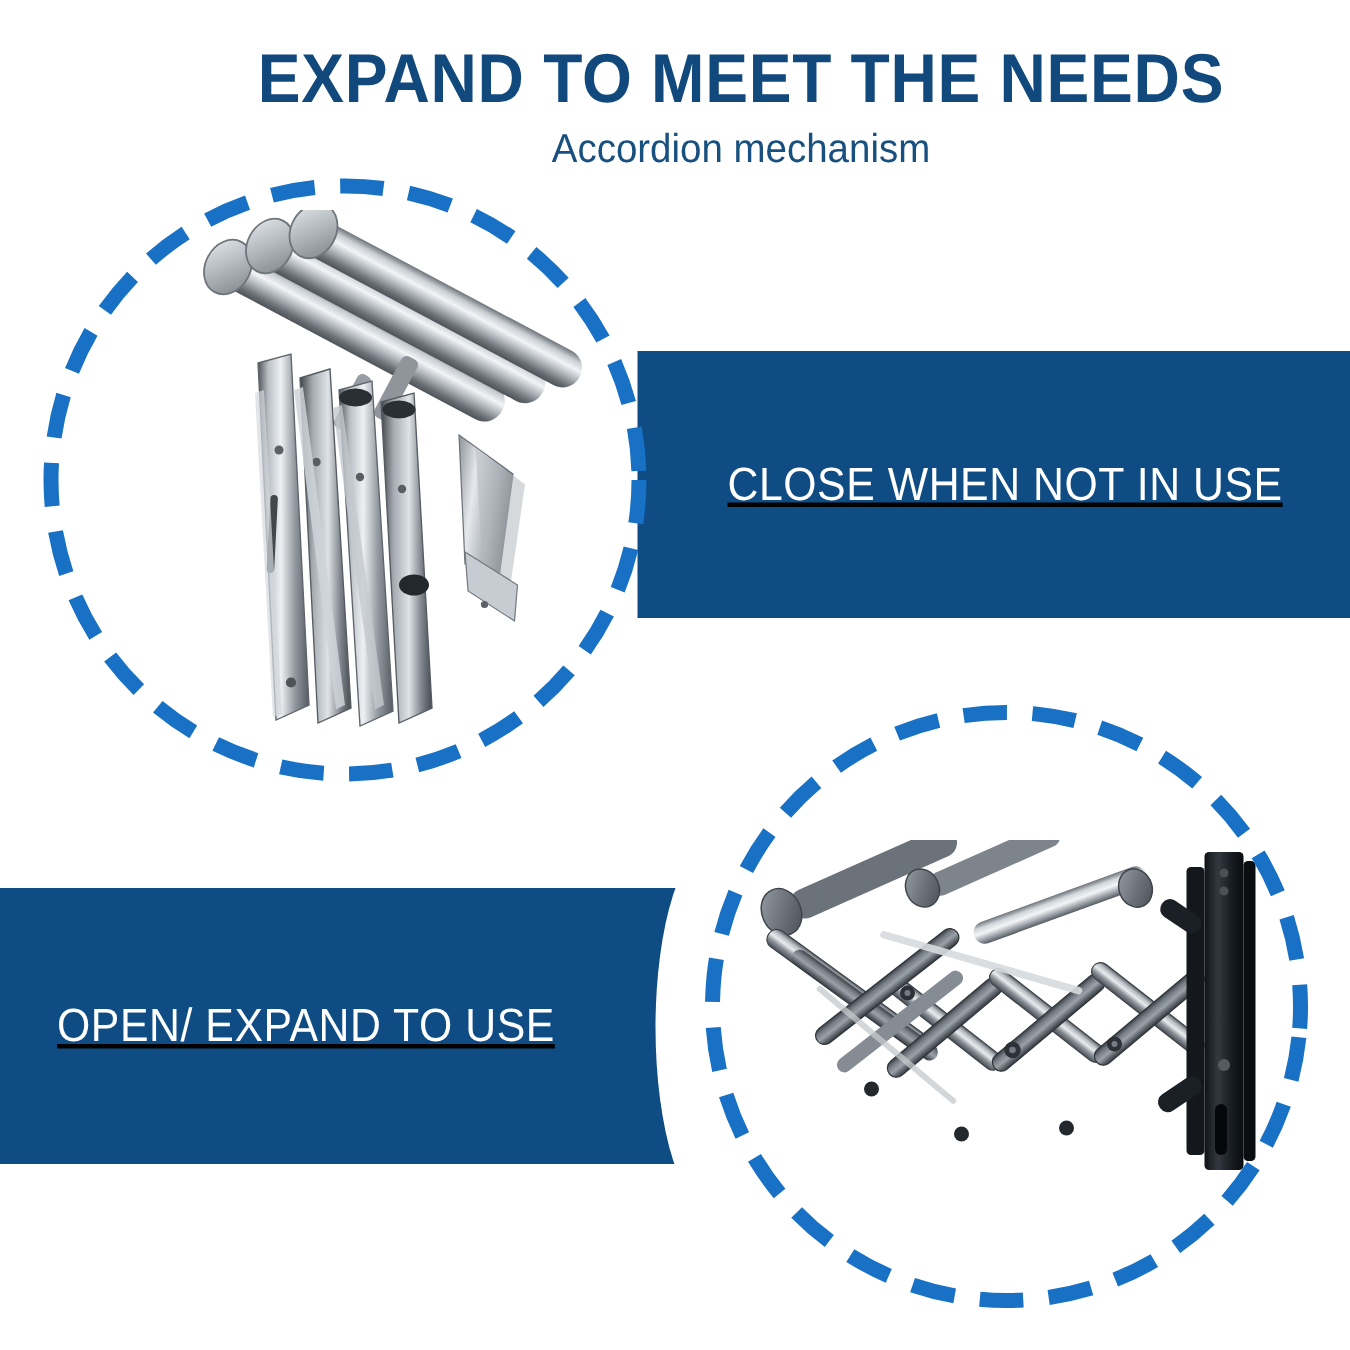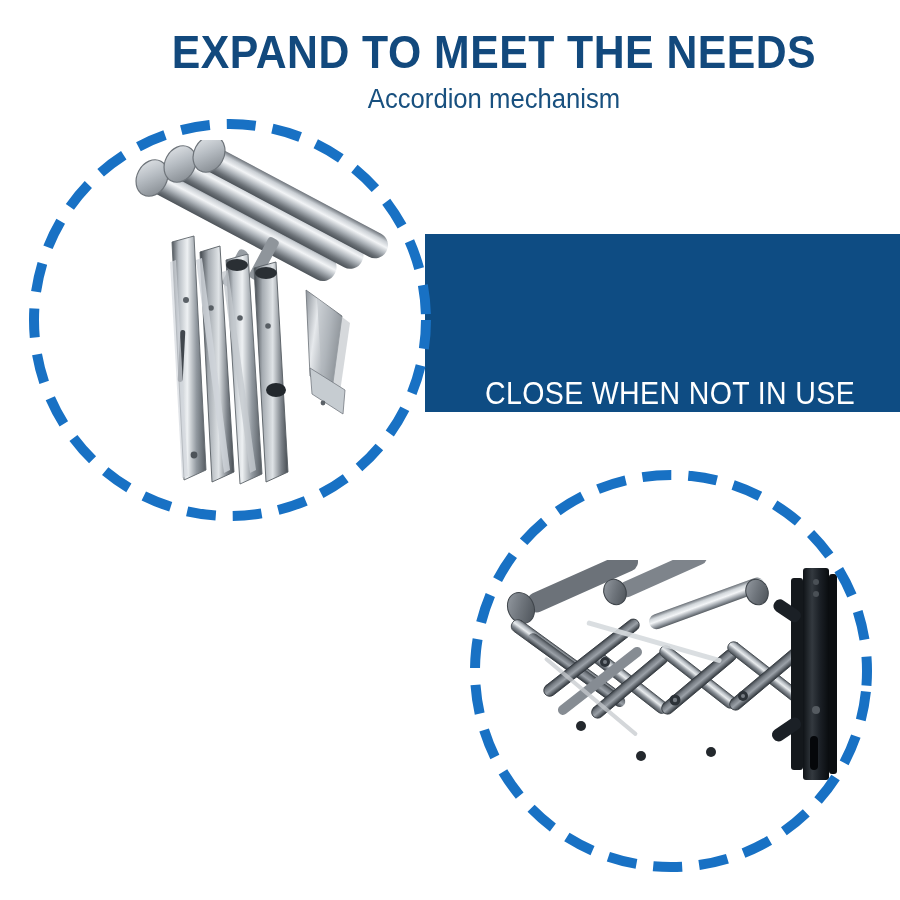--- a/index.html
+++ b/index.html
@@ -48,21 +48,22 @@
     transform: scaleX(0.95);
     transform-origin: center top;
     white-space: nowrap;
   }
 
   
   .banner {
     position: absolute;
     background: #0e4c83;
     display: flex;
-    align-items: flex-end;
+    align-items: center;
+    text-decoration: underline;
   }
   #banner-close {
     left: 425px;
     top: 234px;
     width: 475px;
     height: 178px;
     justify-content: flex-start;
     padding-left: 60px;
     box-sizing: border-box;
   }
@@ -126,20 +127,23 @@
 
   <div id="header">
     <h1 id="main-title">EXPAND TO MEET THE NEEDS</h1>
     <p id="subtitle">Accordion mechanism</p>
   </div>
 
   <div class="banner" id="banner-close">
     <span class="banner-text">CLOSE WHEN NOT IN USE</span>
   </div>
 
+  <div class="banner" id="banner-open">
+    <span class="banner-text">OPEN/ EXPAND TO USE</span>
+  </div>
 
   <div id="banner-open-notch"></div>
 
   <div class="photo" id="photo-closed">
     <svg viewBox="0 0 290 360" xmlns="http://www.w3.org/2000/svg">
       <defs>
         <linearGradient id="rodG" x1="0" y1="0" x2="0" y2="1">
           <stop offset="0%" stop-color="#6d737a"></stop>
           <stop offset="18%" stop-color="#c9ced3"></stop>
           <stop offset="38%" stop-color="#f2f4f6"></stop>

